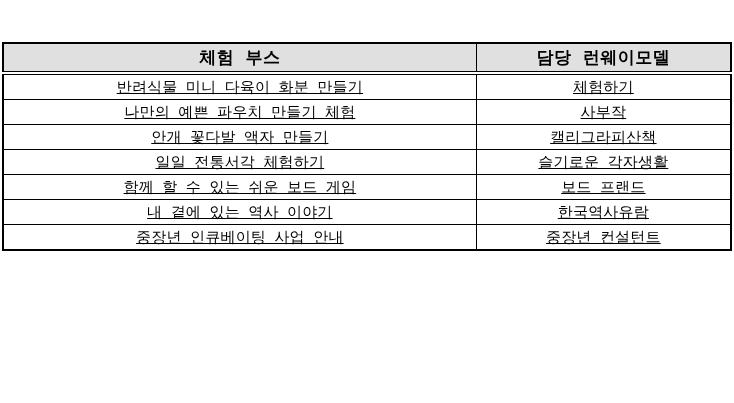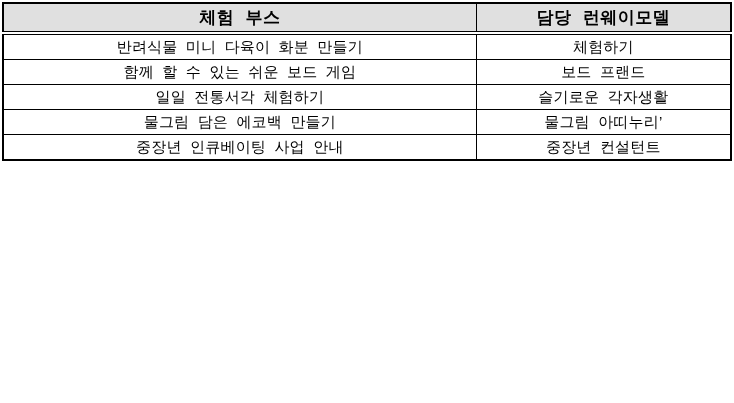--- a/index.html
+++ b/index.html
@@ -15,20 +15,21 @@
     box-sizing: border-box;
     padding: 2px 2px;
     overflow: hidden;
     background: #ffffff;
   }
   table.booth-table {
     width: 730px;
     border-collapse: collapse;
     table-layout: fixed;
     border: 2px solid #000000;
+    margin-top: 40px;
   }
   table.booth-table col.col-booth { width: 65%; }
   table.booth-table col.col-community { width: 35%; }
   table.booth-table th,
   table.booth-table td {
     border: 1.5px solid #000000;
     text-align: center;
     vertical-align: middle;
     padding: 1px 4px;
     white-space: pre-line;
@@ -41,20 +42,21 @@
     height: 25px;
     border-bottom: 4px double #000000;
     word-spacing: 6px;
     letter-spacing: 0.5px;
   }
   table.booth-table tbody td {
     font-size: 15px;
     line-height: 1.45;
     word-spacing: 4px;
     letter-spacing: 0.2px;
+    text-decoration: underline;
   }
   table.booth-table tbody tr { height: 25px; }
   table.booth-table tbody tr.tall-row { height: 52px; }
 </style>
 </head>
 <body>
 
 <div class="page">
   <table class="booth-table">
     <colgroup>
@@ -66,30 +68,38 @@
         <th>체험 부스</th>
         <th>담당 런웨이모델</th>
       </tr>
     </thead>
     <tbody>
       <tr>
         <td>반려식물 미니 다육이 화분 만들기</td>
         <td>체험하기</td>
       </tr>
       <tr>
-        <td>함께 할 수 있는 쉬운 보드 게임</td>
-        <td>보드 프랜드</td>
+        <td>나만의 예쁜 파우치 만들기 체험</td>
+        <td>사부작</td>
+      </tr>
+      <tr>
+        <td>안개 꽃다발 액자 만들기</td>
+        <td>캘리그라피산책</td>
       </tr>
       <tr>
         <td>일일 전통서각 체험하기</td>
         <td>슬기로운 각자생활</td>
       </tr>
       <tr>
-        <td>물그림 담은 에코백 만들기</td>
-        <td>물그림 아띠누리’</td>
+        <td>함께 할 수 있는 쉬운 보드 게임</td>
+        <td>보드 프랜드</td>
+      </tr>
+      <tr>
+        <td>내 곁에 있는 역사 이야기</td>
+        <td>한국역사유람</td>
       </tr>
       <tr>
         <td>중장년 인큐베이팅 사업 안내</td>
         <td>중장년 컨설턴트</td>
       </tr>
     </tbody>
   </table>
 </div>
 
 </body></html>

